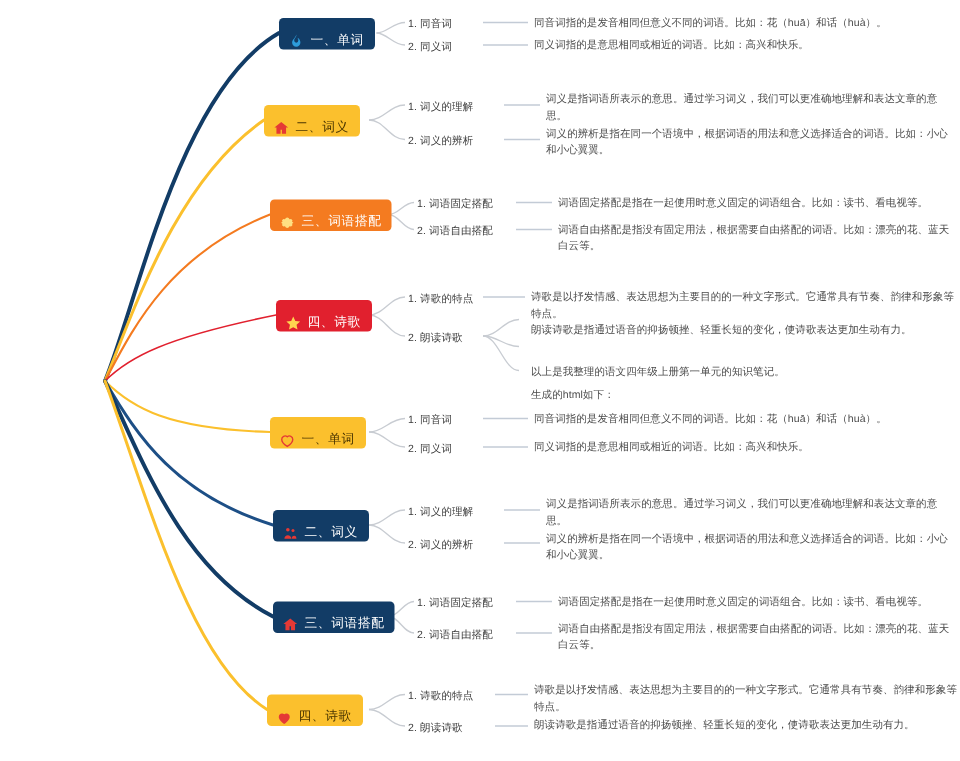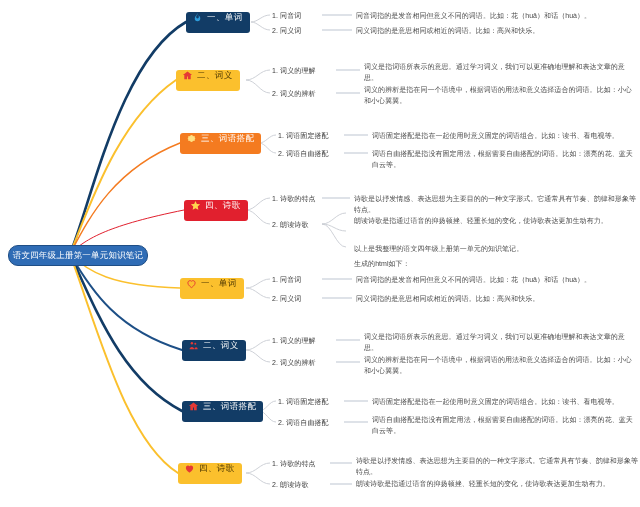--- a/index.html
+++ b/index.html
@@ -44,21 +44,21 @@
     white-space: nowrap;
     letter-spacing: .2px;
     z-index: 5;
   }
   
   .branch {
     position: absolute;
     height: 21px;
     border-radius: 3px;
     display: flex;
-    align-items: flex-start;
+    align-items: flex-end;
     padding: 0 7px 0 6px;
     box-sizing: border-box;
     z-index: 4;
   }
   .branch .bicon {
     width: 11px;
     height: 11px;
     margin-right: 4px;
     flex: 0 0 auto;
     display: block;
@@ -147,21 +147,20 @@
       <line x1="322" y1="298" x2="352" y2="298"></line>
       <line x1="336" y1="340" x2="360" y2="340"></line>
       <line x1="336" y1="362" x2="360" y2="362"></line>
       <line x1="344" y1="401" x2="368" y2="401"></line>
       <line x1="344" y1="422" x2="368" y2="422"></line>
       <line x1="330" y1="463" x2="352" y2="463"></line>
       <line x1="330" y1="484" x2="352" y2="484"></line>
     </g>
   </svg>
 
-  <div class="root-node">语文四年级上册第一单元知识笔记</div>
 
   <div class="branch dark" style="left:186px; top:12px;">
     <svg class="bicon" viewBox="0 0 24 24">
       <path d="M12 2c1 4-3 5-3 9a3 3 0 006 0c0-2-1-3-1-4 3 2 4 4 4 7a6 6 0 01-12 0c0-5 5-7 6-12z" fill="#2d9cdb"></path>
     </svg>
     <span class="blabel">一、单词</span>
   </div>
   <div class="sub" style="left:272px; top:11px;">1. 同音词</div>
   <div class="sub" style="left:272px; top:26px;">2. 同义词</div>
   <div class="detail" style="left:356px; top:10px; width:282px;">同音词指的是发音相同但意义不同的词语。比如：花（huā）和话（huà）。</div>

